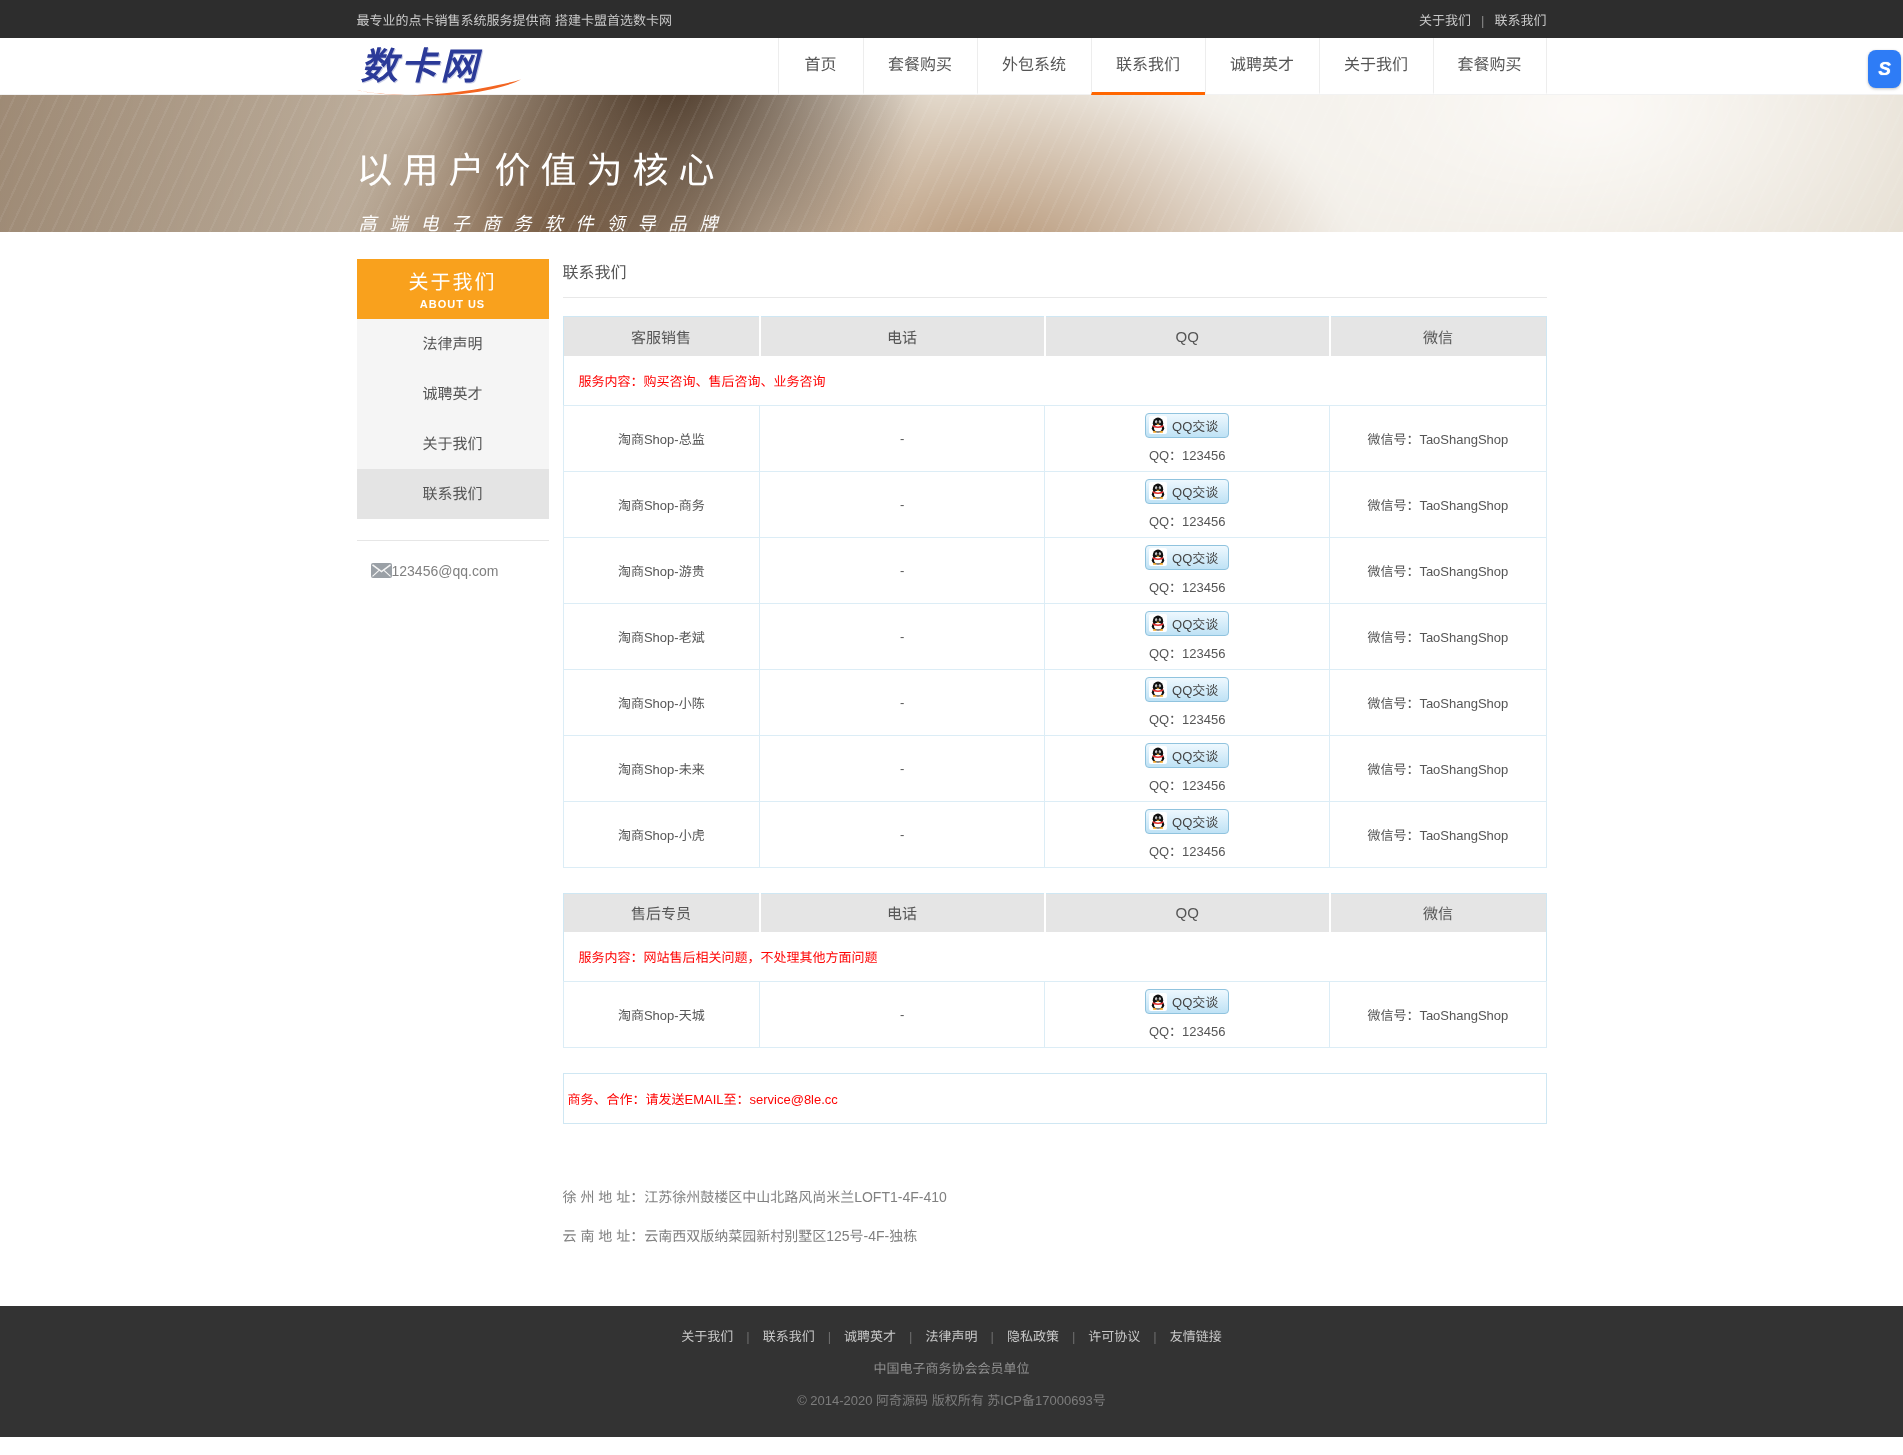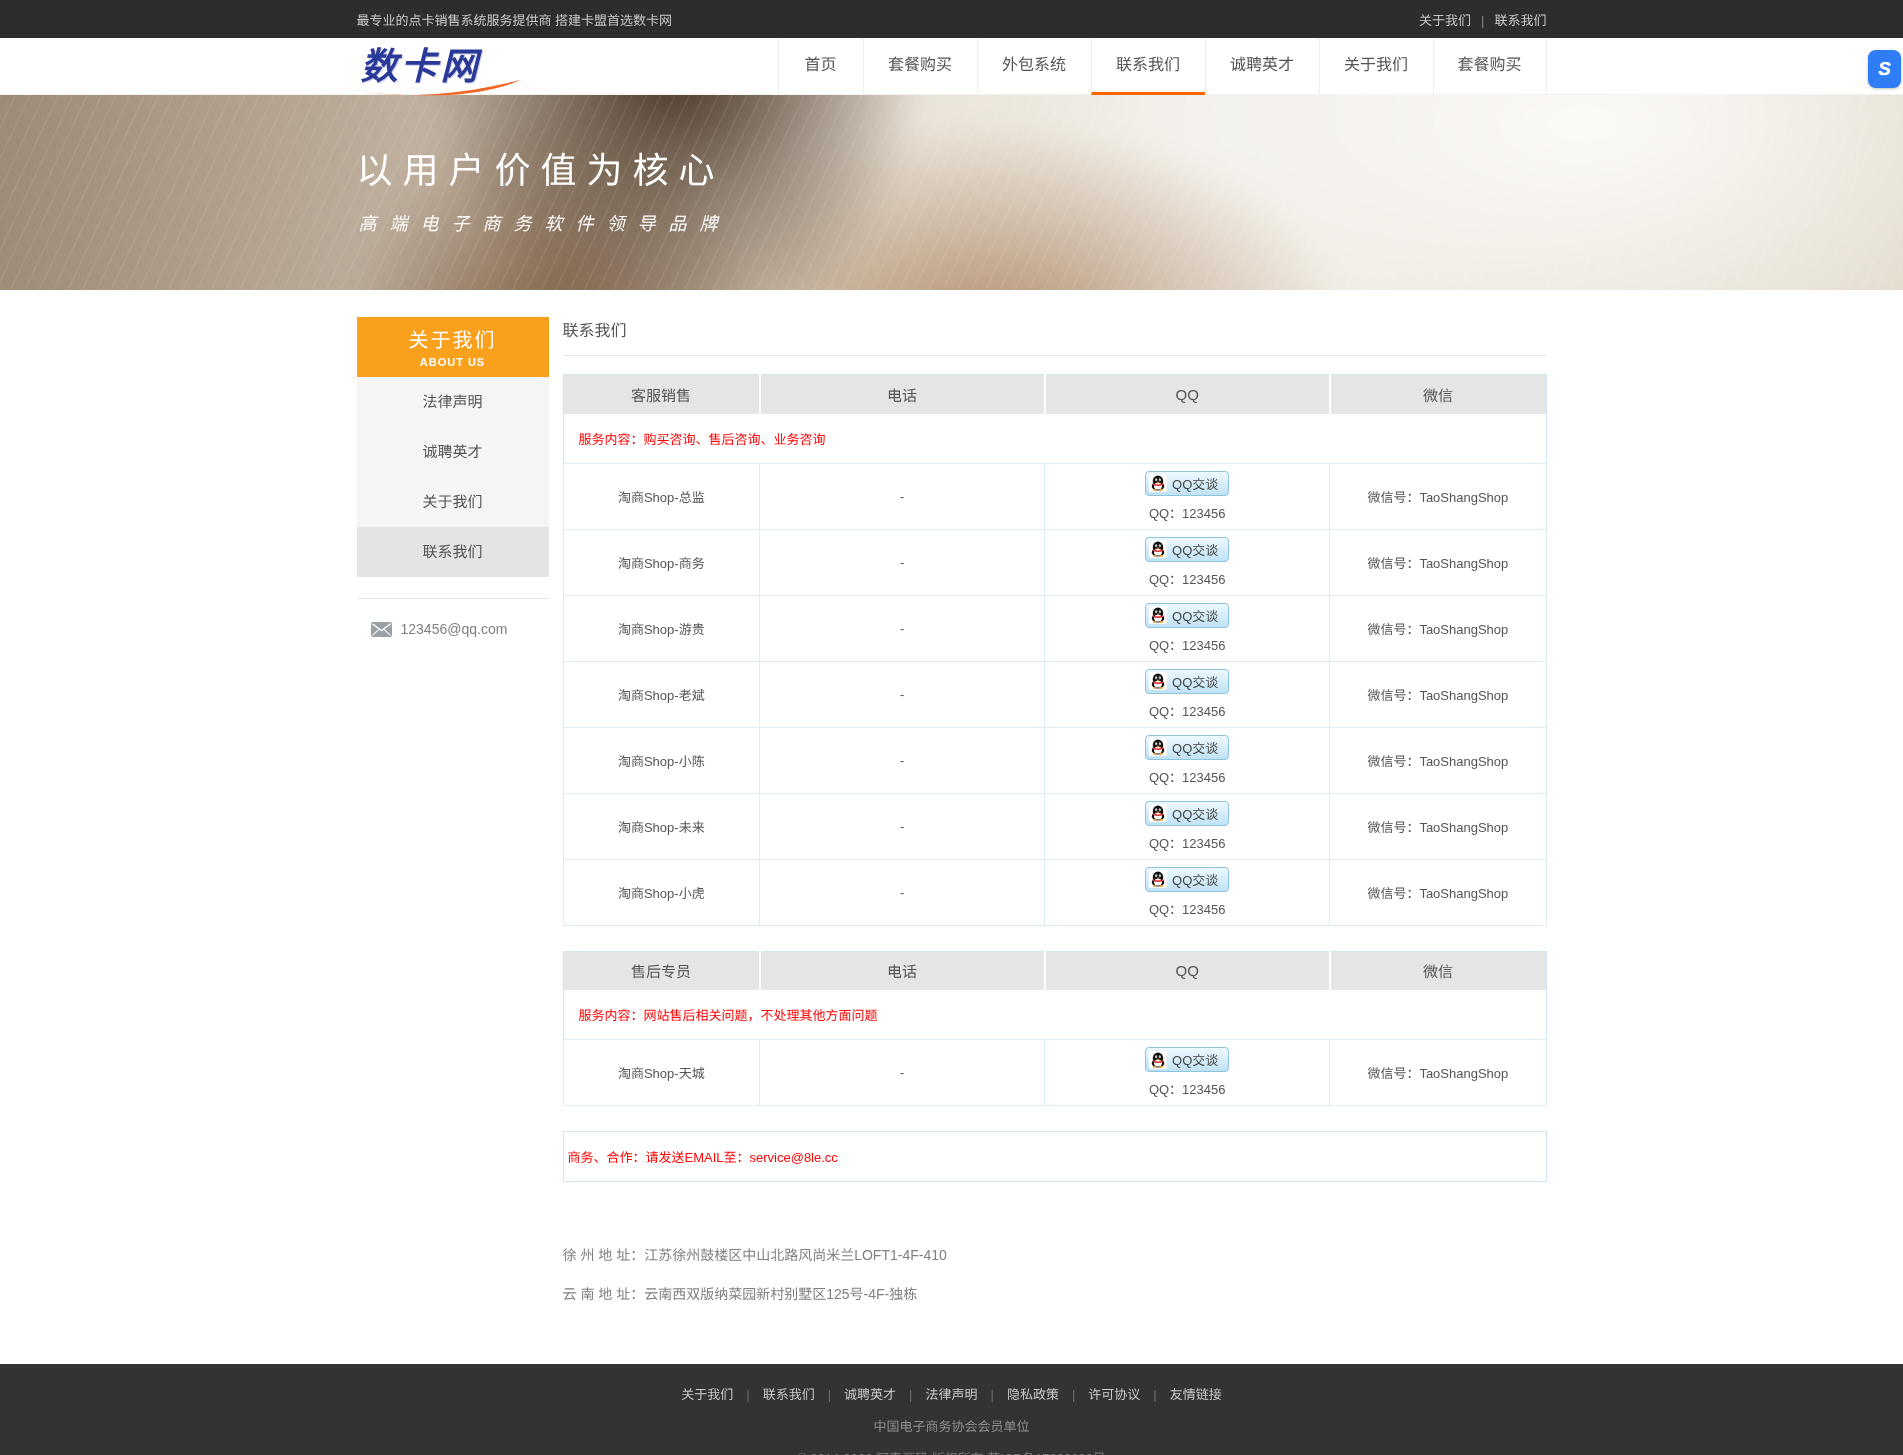--- a/index.html
+++ b/index.html
@@ -36,21 +36,21 @@
   .nav-item {
     width:114px; text-align:center; line-height:54px; font-size:16px; color:#555;
     border-left:1px solid #ededed; cursor:pointer; height:57px;
     border-bottom:3px solid transparent;
   }
   .nav-item:first-child { width:85px; }
   .nav-item:last-child { border-right:1px solid #ededed; }
   .nav-item.active { border-bottom:3px solid #f60; }
 
   
-  .hero { position:relative; height:195px; overflow:hidden; background:#701a75; }
+  .hero { position:relative; height:137px; overflow:hidden; background:#701a75; }
   .hero-bg { position:absolute; inset:-40px; filter:blur(13px);
     background:
       radial-gradient(360px 420px at 36% 0%,   rgba(52,32,16,.92), rgba(52,32,16,0) 70%),
       radial-gradient(300px 380px at 30% 115%, rgba(105,66,33,.85), rgba(105,66,33,0) 72%),
       radial-gradient(520px 300px at 52% 100%, rgba(148,99,54,.65), rgba(148,99,54,0) 70%),
       radial-gradient(700px 380px at 82% 25%,  rgba(252,250,247,1), rgba(252,250,247,0) 78%),
       linear-gradient(100deg,#c2b09a 0%, #e6ddcf 38%, #f1eee8 62%, #ddd4c4 100%);
   }
   .hero-tint { position:absolute; inset:0;
     background:linear-gradient(90deg, rgba(70,45,25,.30), rgba(0,0,0,0) 48%);
@@ -78,21 +78,21 @@
   
   .content { display:flex; align-items:flex-start; margin-top:27px; padding-bottom:42px; }
   .sidebar { width:192px; flex:0 0 192px; }
   .side-head { background:#f9a11d; text-align:center; padding:7px 0 9px; cursor:default; }
   .side-title { color:#fff; font-size:20px; letter-spacing:2px; }
   .side-sub { color:#fff; font-size:11px; font-weight:bold; letter-spacing:1px; margin-top:3px; }
   .side-menu { background:#f5f5f5; }
   .side-item { height:50px; line-height:50px; text-align:center; font-size:15px; color:#555; cursor:pointer; }
   .side-item.active { background:#e4e4e4; }
   .side-divider { border-top:1px solid #e6e6e6; margin-top:21px; }
-  .side-email { display:flex; align-items:flex-end; gap:9px; padding:22px 0 0 14px; color:#808080; font-size:14px; }
+  .side-email { display:flex; align-items:flex-start; padding:22px 0 0 14px; color:#808080; font-size:14px; }
   .mail-icon { display:inline-flex; flex:0 0 auto; }
 
   .main { flex:1; margin-left:14px; }
   .main-title { font-size:16px; font-weight:normal; color:#555; margin:0 0 18px;
     padding-bottom:14px; border-bottom:1px solid #e8e8e8; }
 
   
   .contact-table { width:100%; border-collapse:collapse; border:1px solid #cfe7f3; margin-bottom:25px; }
   .contact-table th {
     background:#e5e5e5; height:39px; font-weight:normal; font-size:15px; color:#555; text-align:center;

